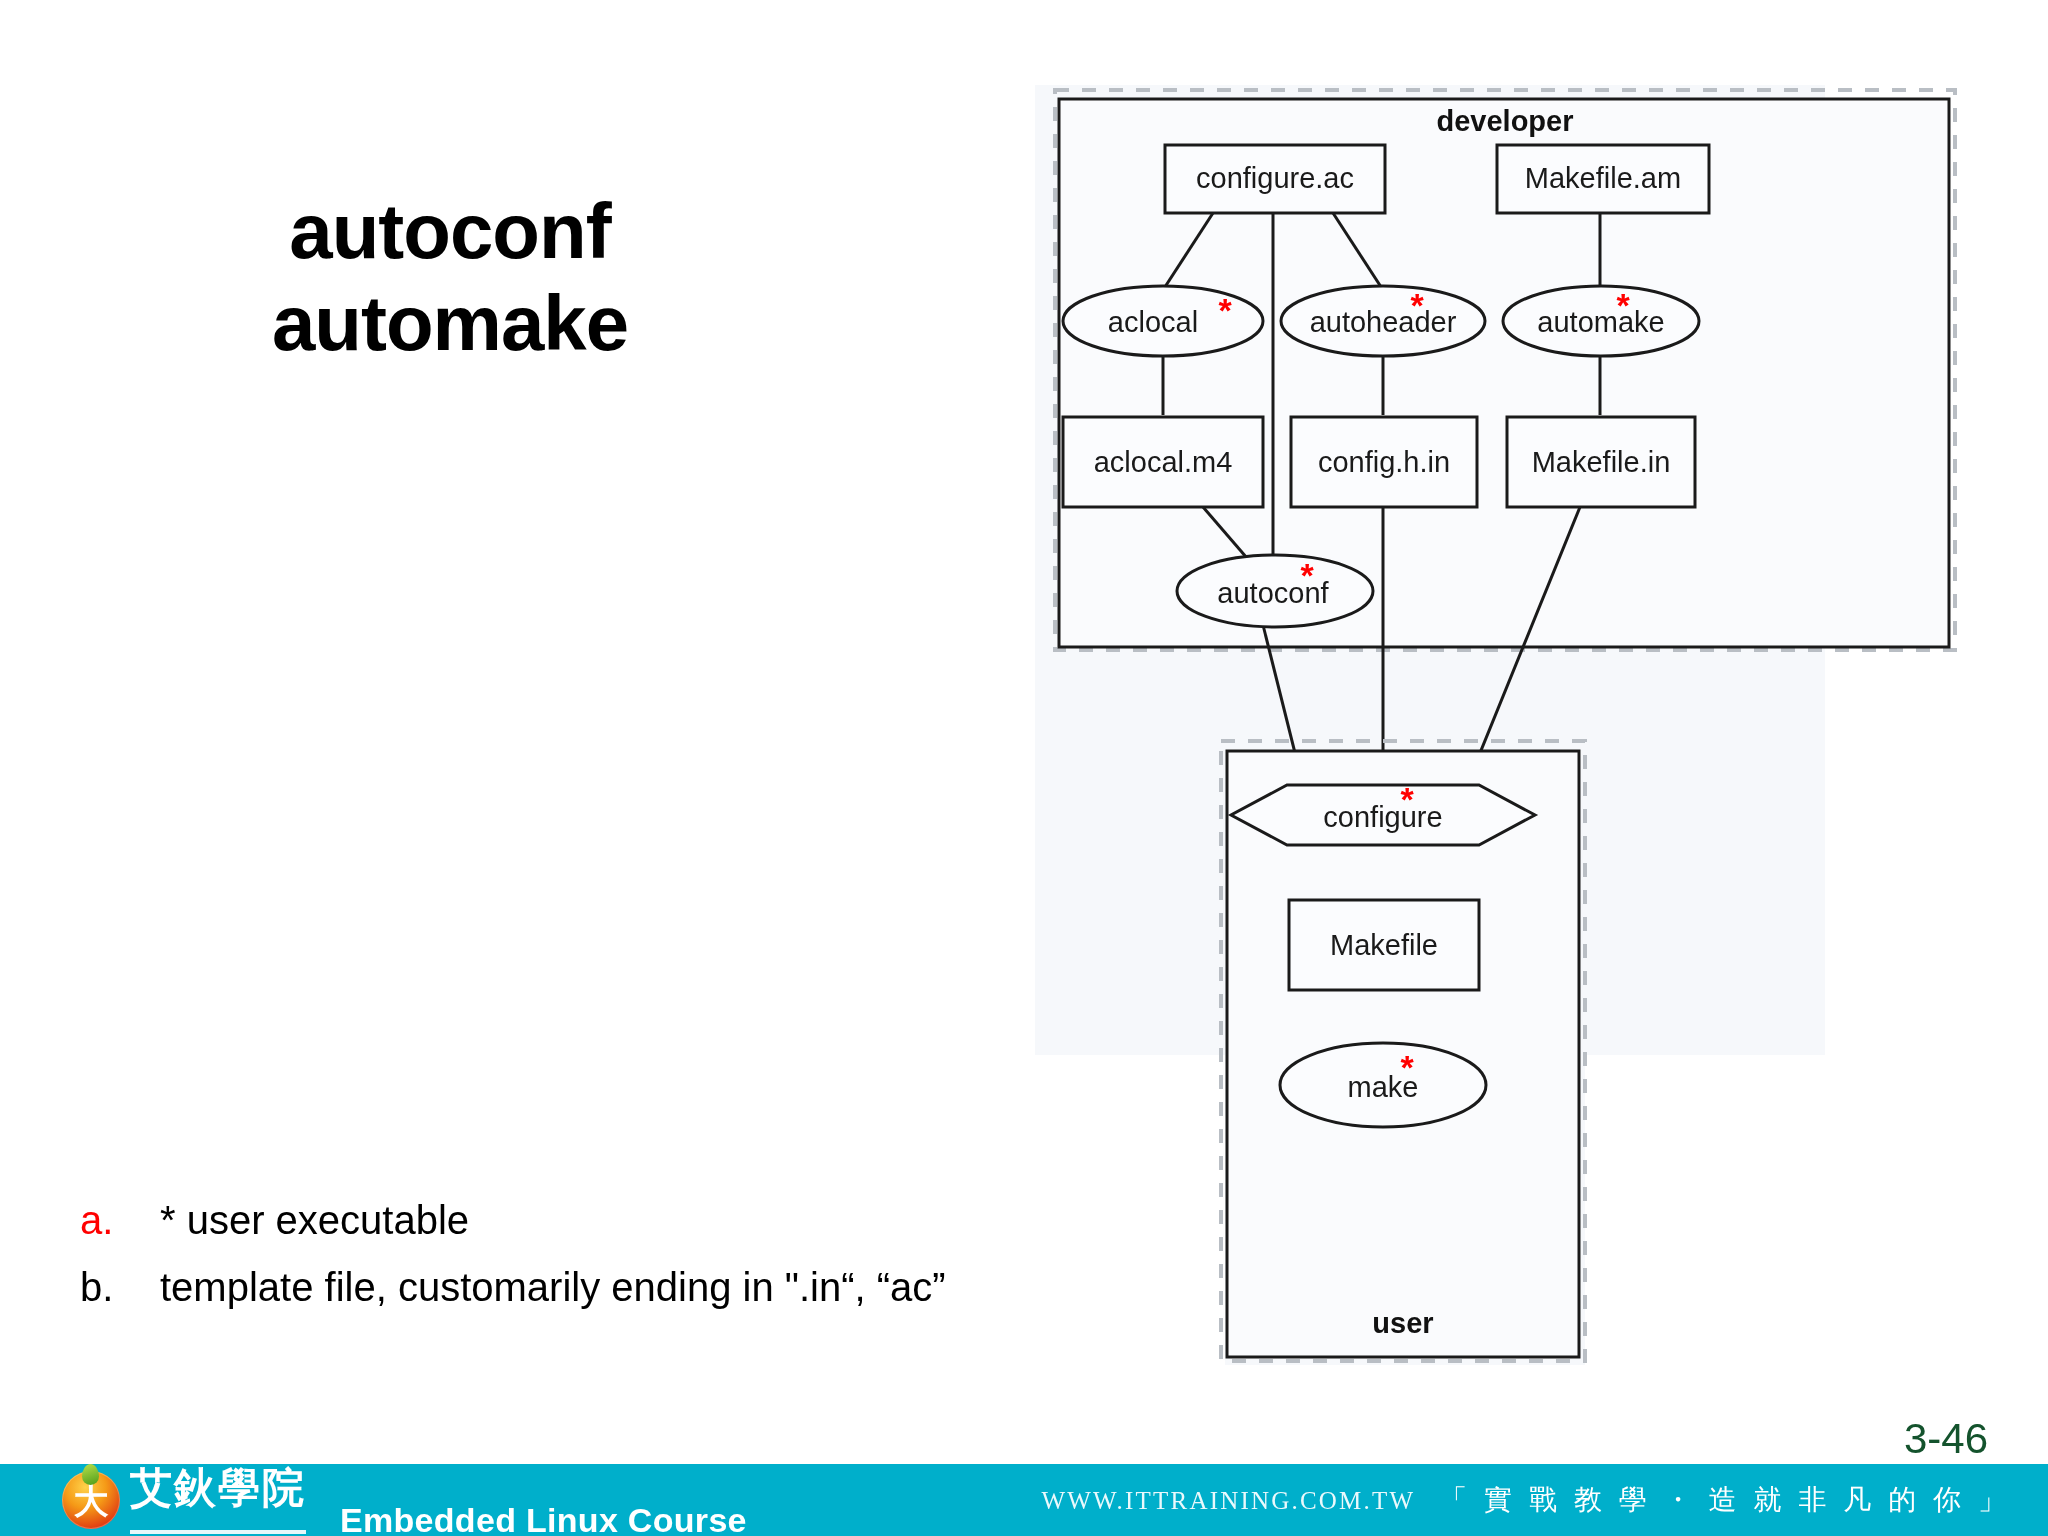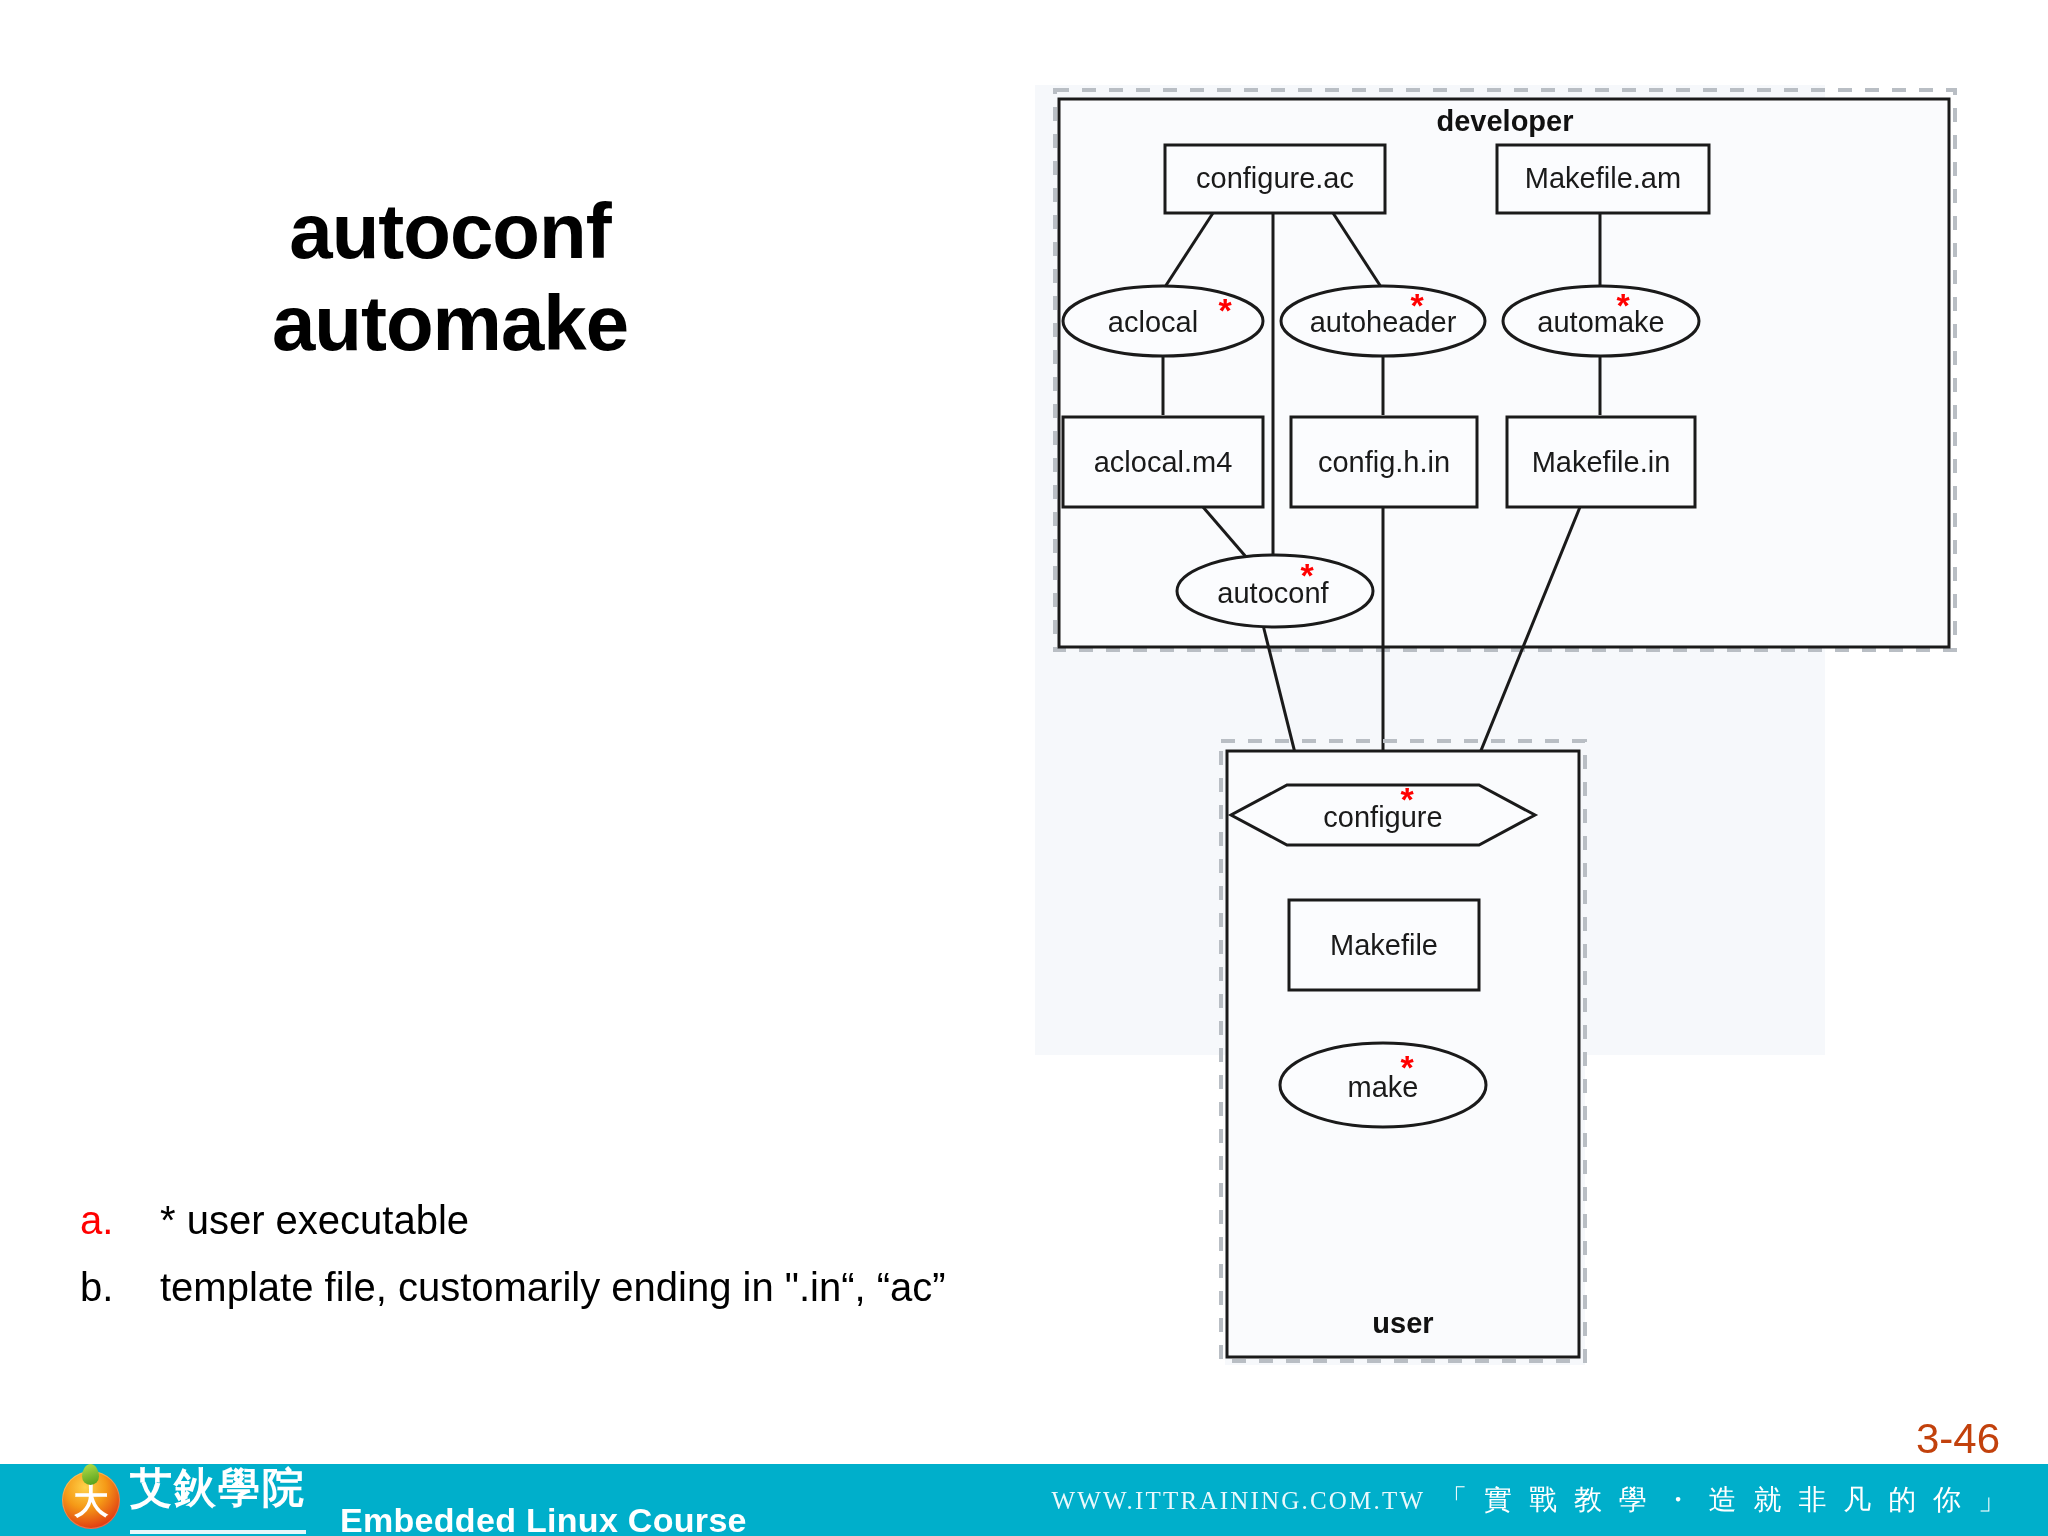--- a/index.html
+++ b/index.html
@@ -34,23 +34,23 @@
     line-height:1.28;
   }
   .bullet-row{display:flex;align-items:flex-start;margin-bottom:16px;}
   .bullet-marker{width:80px;flex:0 0 80px;}
   .bullet-marker.red{color:#ff0000;}
   .bullet-text{flex:1 1 auto;}
 
   
   .page-number{
     position:absolute;
-    right:48px; top:1415px;
+    right:60px; top:1415px;
     font-size:42px;
-    color:#c2410c;
+    color:#14532d;
   }
 
   
   .diagram{
     position:absolute;
     left:1035px; top:85px;
     width:960px; height:1290px;
   }
   .diagram svg{display:block;width:960px;height:1290px;}
 
@@ -112,21 +112,21 @@
     color:#eaf9fc;
     font-size:25px;
     letter-spacing:2.2px;
     font-family:"Liberation Serif", serif;
     margin-left:45px;
   }
   .footer-slogan{
     color:#ffffff;
     font-size:28px;
     letter-spacing:4px;
-    margin-left:14px;
+    margin-left:24px;
     font-family:"DejaVu Sans", sans-serif;
   }
 
   
   .nodetext{font-family:"Liberation Sans", sans-serif;font-size:29px;fill:#1a1a1a;}
   .grouplabel{font-family:"Liberation Sans", sans-serif;font-size:29px;font-weight:bold;fill:#111;}
   .star{font-family:"Liberation Sans", sans-serif;font-size:34px;fill:#ff0000;font-weight:bold;}
   .shape{fill:#fbfcfe;stroke:#1a1a1a;stroke-width:3;}
   .edge{stroke:#1a1a1a;stroke-width:3;fill:none;}
   .frame{fill:#fafbfd;stroke:#1a1a1a;stroke-width:3;}

